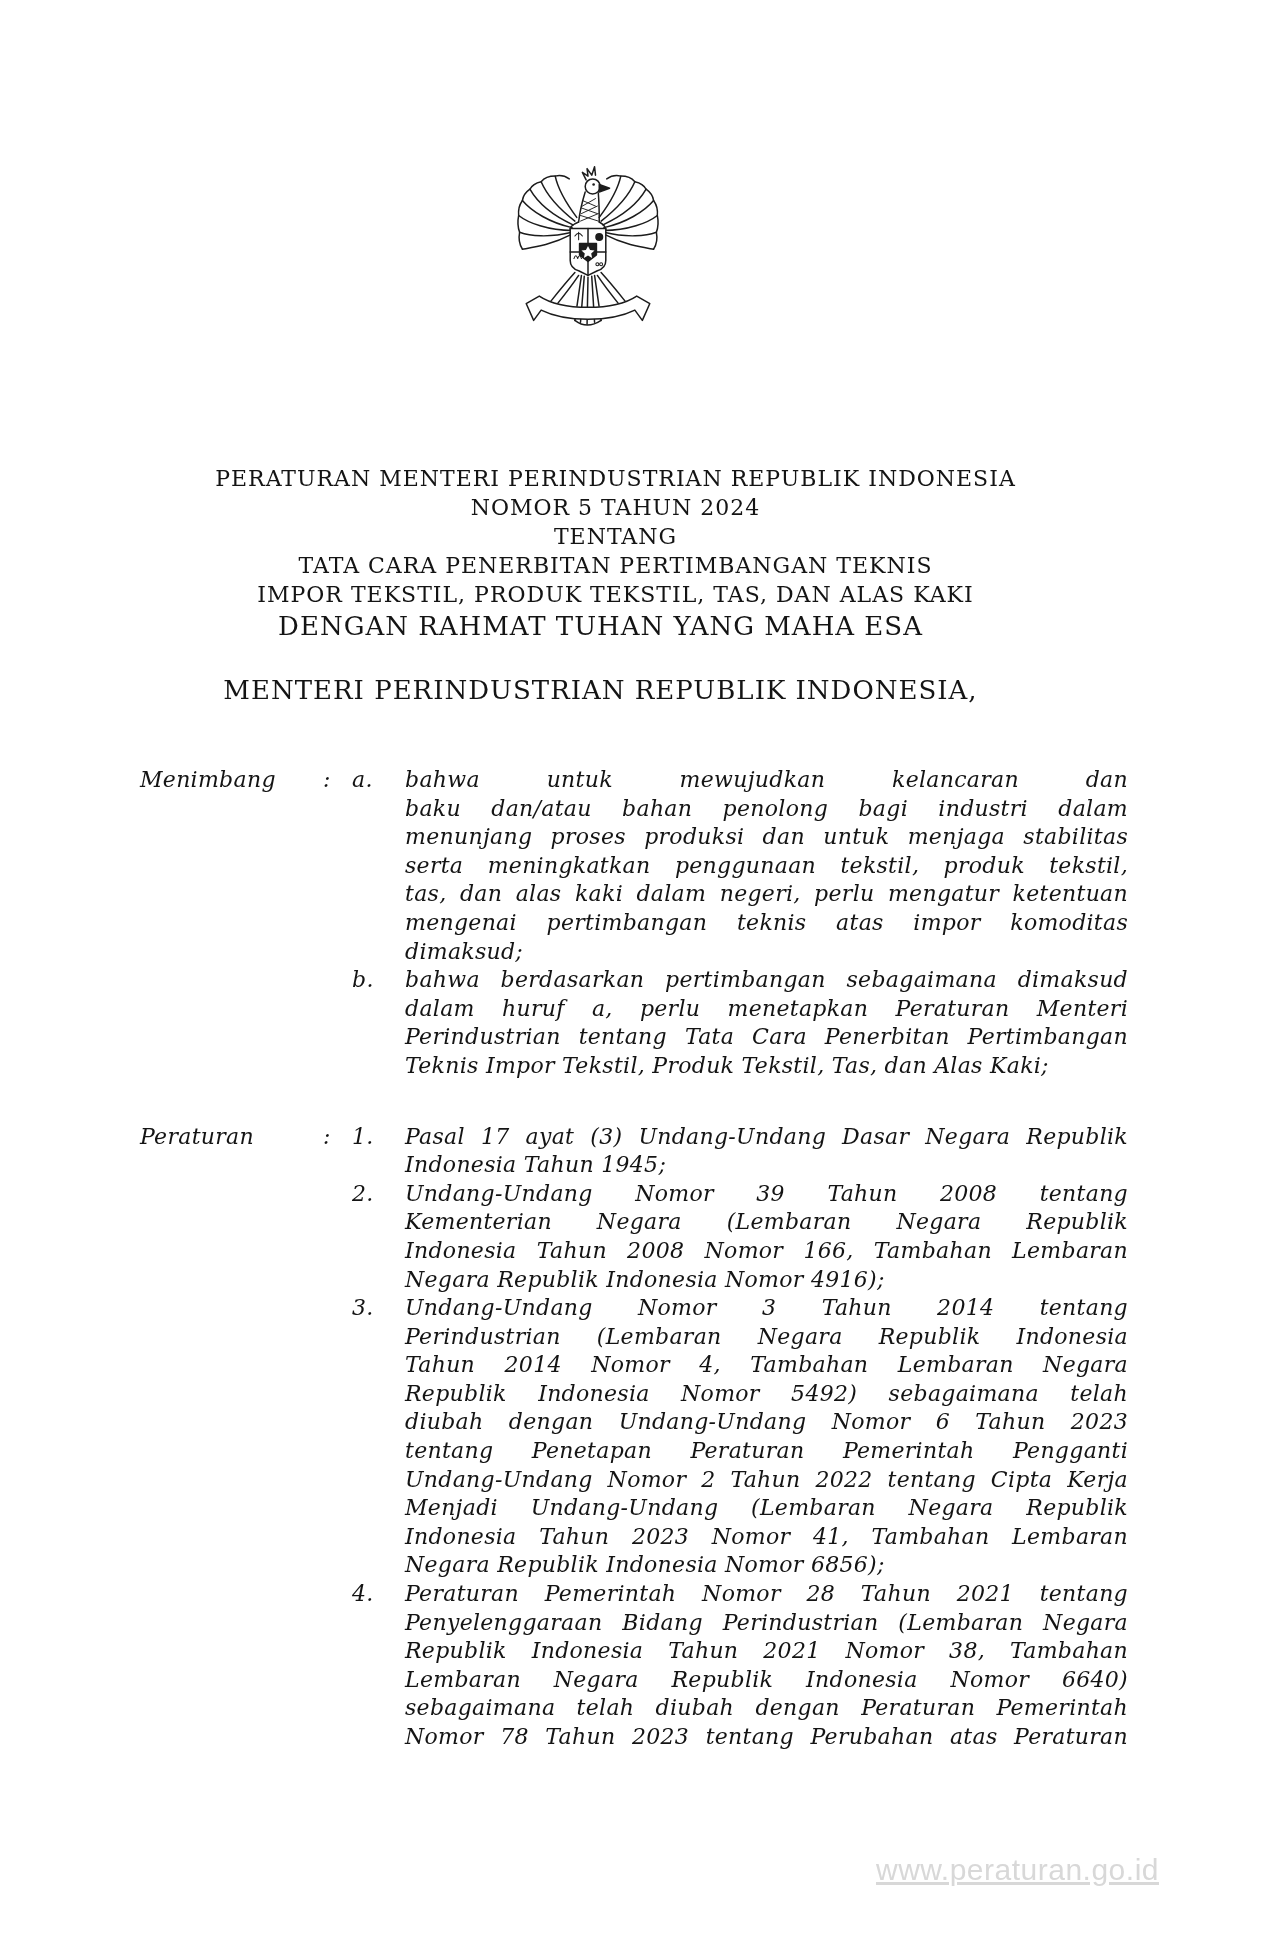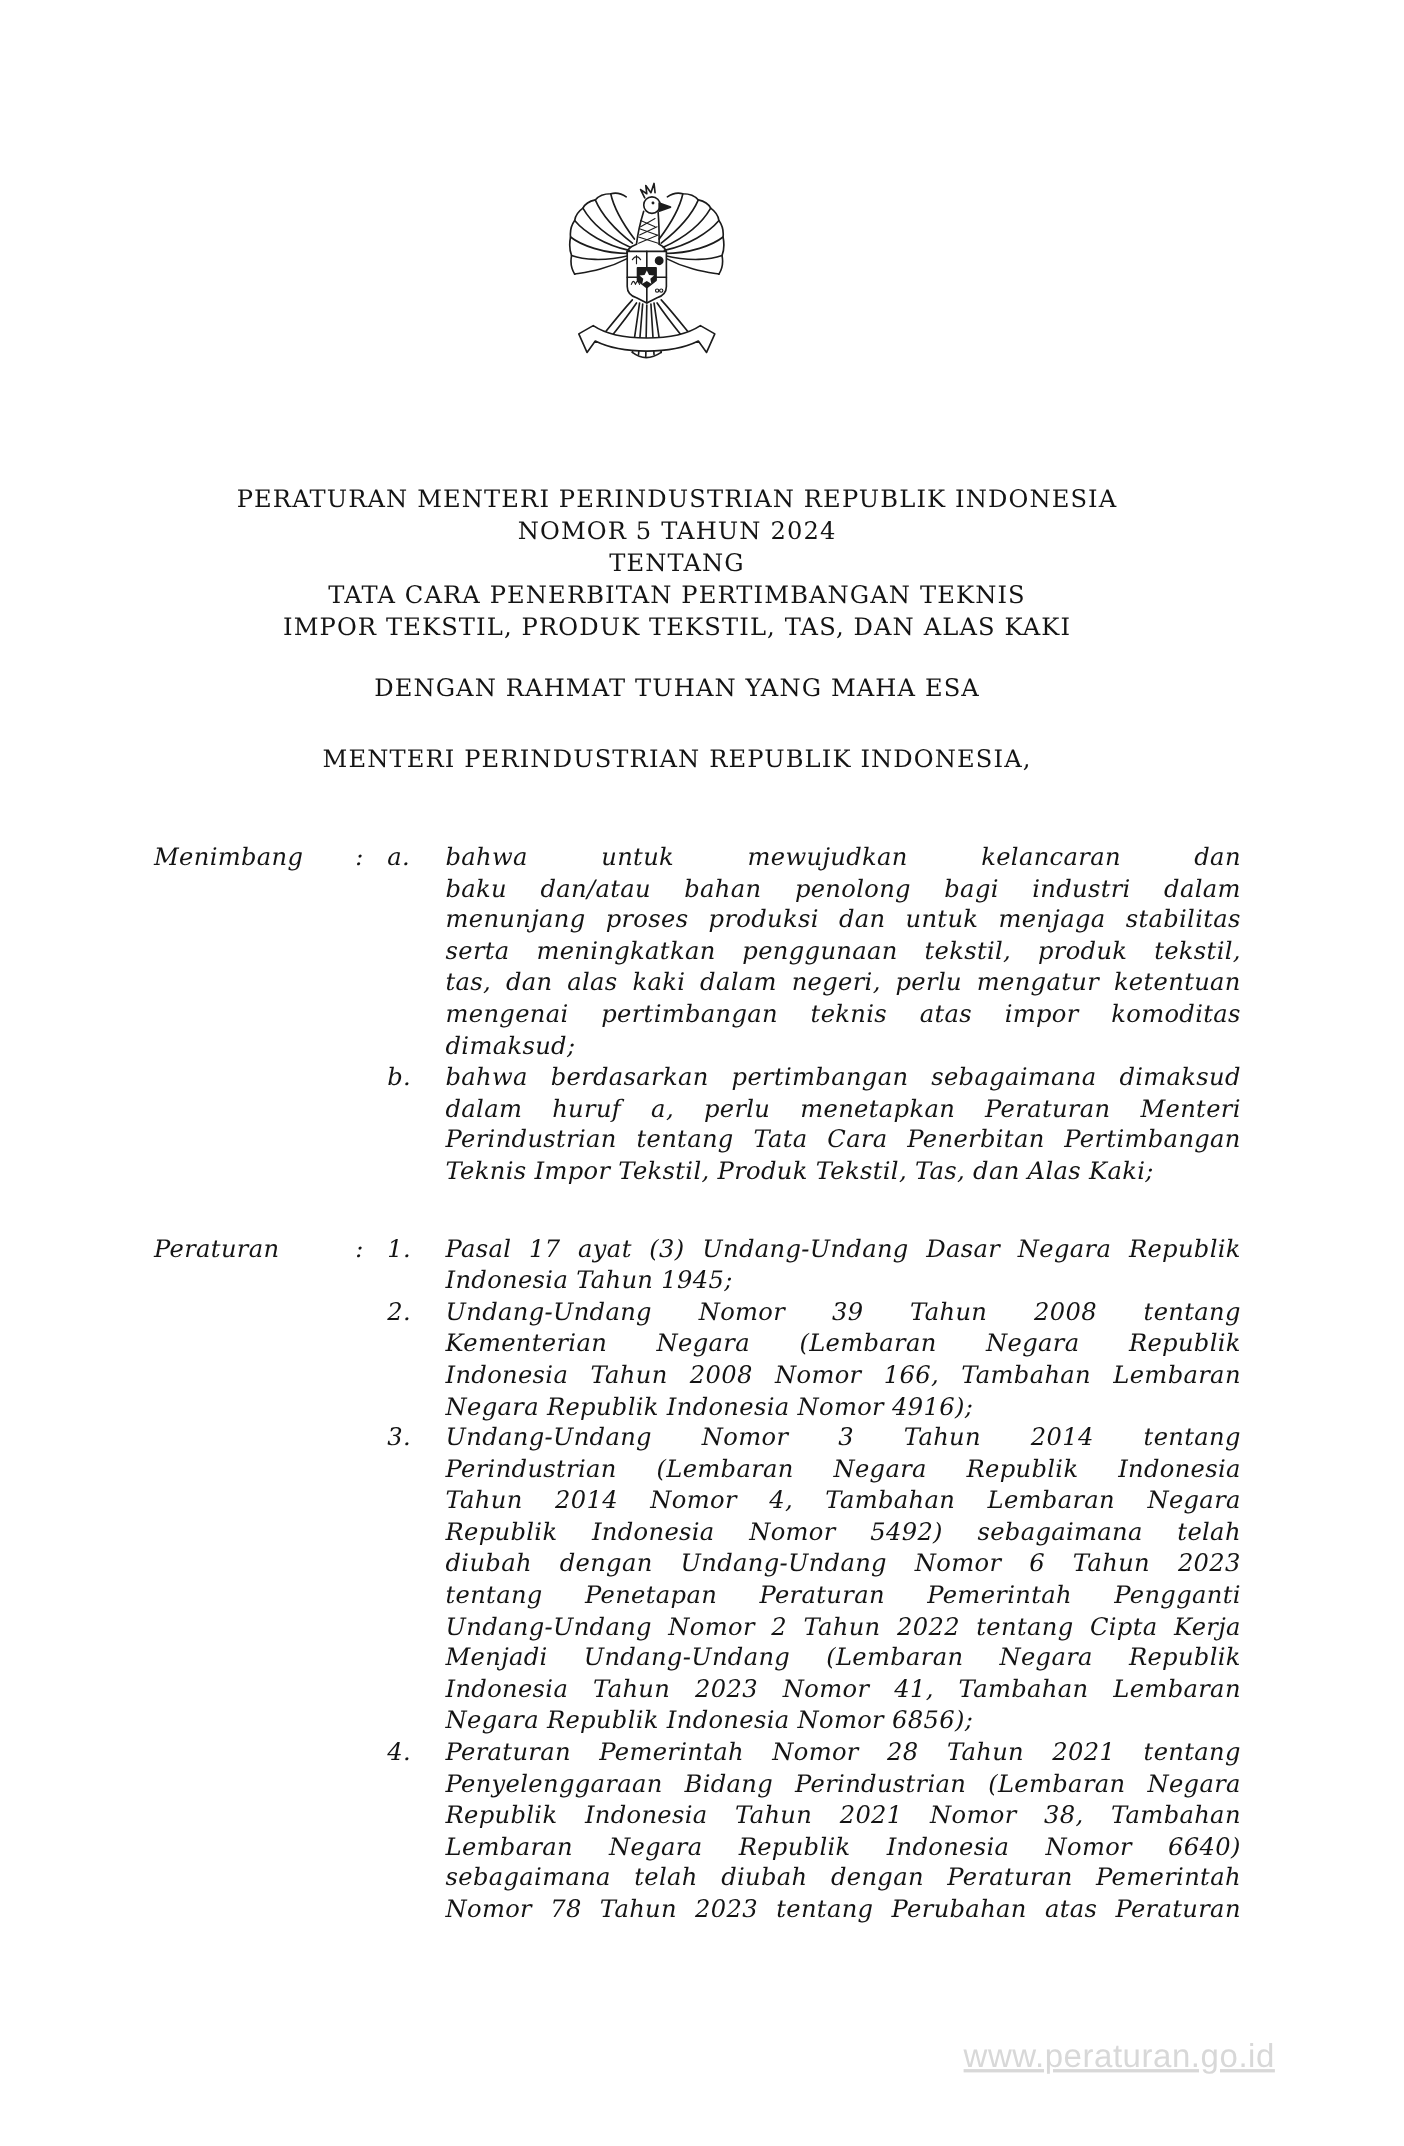--- a/index.html
+++ b/index.html
@@ -8,26 +8,26 @@
     background:#ffffff;
     position:relative;
     font-family:"DejaVu Serif","Liberation Serif",serif;
     color:#141414;
     overflow:hidden;
   }
   .emblem{
     position:absolute;left:513px;top:163px;width:150px;height:178px;
   }
   .title-block{
-    position:absolute;left:103px;top:440px;width:1025px;
+    position:absolute;left:103px;top:464px;width:1025px;
     text-align:center;font-size:22px;line-height:29px;letter-spacing:1px;
   }
   .center-line{
-    position:absolute;left:103px;width:1025px;
-    text-align:center;font-size:22px;line-height:29px;letter-spacing:1px;
+    position:absolute;left:88px;width:1025px;
+    text-align:center;font-size:26px;line-height:29px;letter-spacing:1px;
   }
   .invocation{top:612px;}
   .authority{top:676px;}
   .preamble{
     position:absolute;left:103px;top:766px;width:1025px;
     font-size:22px;line-height:28.6px;letter-spacing:.3px;
   }
   .section{
     display:grid;
     grid-template-columns:183px 29px 1fr;

